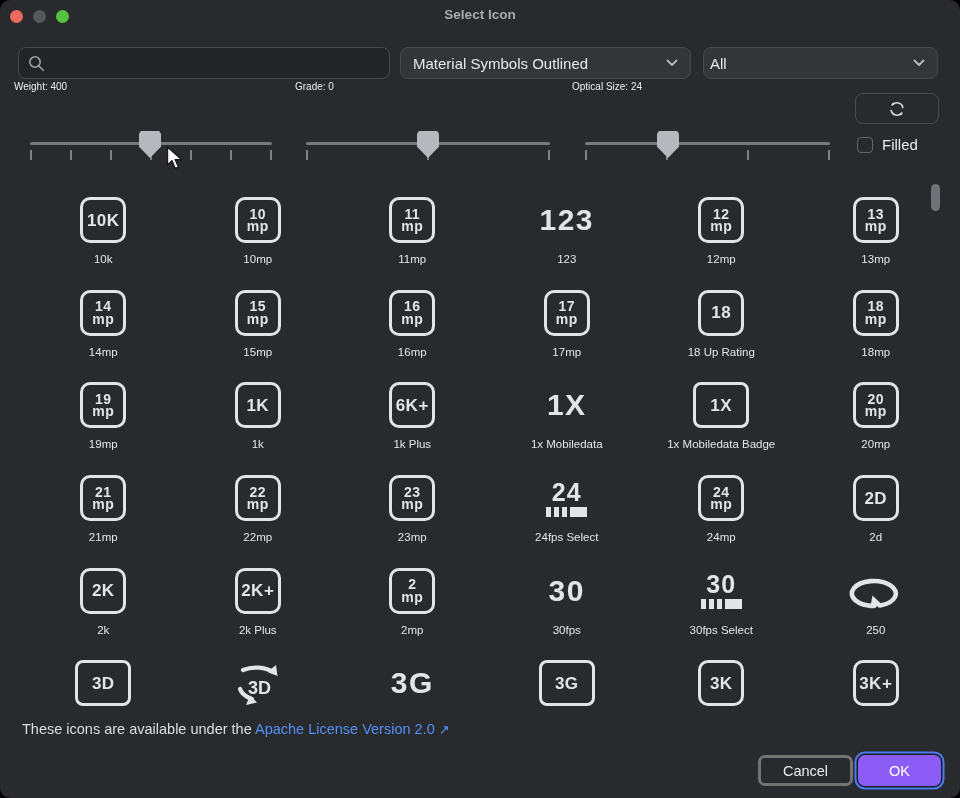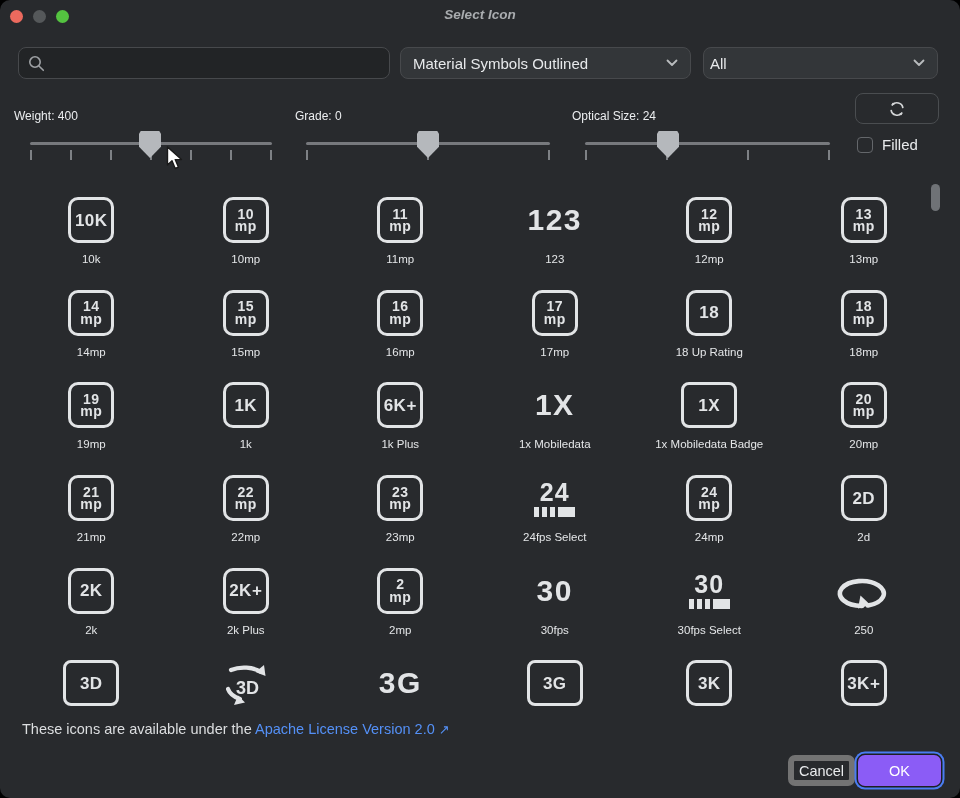--- a/index.html
+++ b/index.html
@@ -5,44 +5,44 @@
   html,body{margin:0;padding:0;background:#000;}
   body{width:960px;height:798px;font-family:"Liberation Sans",sans-serif;-webkit-font-smoothing:antialiased;}
   .window{position:relative;width:960px;height:798px;background:#282a2d;border-radius:10px;overflow:hidden;}
 
   
   .titlebar{position:absolute;top:0;left:0;width:100%;height:32px;}
   .tl{position:absolute;top:10px;width:13px;height:13px;border-radius:50%;}
   .tl.red{left:10px;background:#ec6a5e;}
   .tl.gray{left:33px;background:#55585a;}
   .tl.green{left:56px;background:#54c340;}
-  .wtitle{position:absolute;top:7px;left:0;width:100%;text-align:center;font-size:13.5px;font-weight:bold;color:#a9acaf;font-style:italic;}
+  .wtitle{position:absolute;top:7px;left:0;width:100%;text-align:center;font-size:13.5px;font-weight:bold;color:#a9acaf;}
 
   
   .search{position:absolute;left:18px;top:47px;width:372px;height:32px;background:#222426;border:1px solid #47494c;border-radius:8px;display:flex;align-items:center;box-sizing:border-box;padding:0 9px;}
   .search input{flex:1;background:transparent;border:none;outline:none;color:#e8eaec;font-size:15px;margin-left:7px;font-family:inherit;}
   .ddl{position:absolute;top:47px;height:32px;background:#333639;border:1px solid #47494c;border-radius:8px;display:flex;align-items:center;box-sizing:border-box;padding:0 12px;color:#e7e9eb;font-size:15px;cursor:default;}
   .ddl .lab{flex:1;white-space:nowrap;overflow:hidden;}
   .ddl1{left:400px;width:291px;}
   .ddl2{left:703px;width:235px;padding-left:6px;}
 
   
-  .ctl-label{position:absolute;top:109px;font-size:12px;color:#eceef0;}
+  .ctl-label{position:absolute;top:81px;font-size:10px;color:#eceef0;}
   .refresh-btn{position:absolute;left:855px;top:93px;width:84px;height:31px;border:1px solid #4a4d50;border-radius:8px;background:transparent;display:flex;align-items:center;justify-content:center;box-sizing:border-box;}
   .filled-row{position:absolute;left:857px;top:136px;display:flex;align-items:center;gap:9px;}
   .checkbox{width:16px;height:16px;border:1.5px solid #64676b;border-radius:4px;background:transparent;box-sizing:border-box;}
   .filled-row .cb-label{font-size:15px;color:#e9ebed;}
 
   .slider{position:absolute;top:130px;height:32px;}
   .slider .track{position:absolute;left:0;right:0;top:12px;height:3px;background:#77797d;border-radius:2px;}
   .slider .tick{position:absolute;top:20px;width:2px;height:10px;background:#7e8185;}
   .slider .thumb{position:absolute;top:1px;width:22px;height:27px;background:#b5b8bc;clip-path:polygon(8% 0,92% 0,100% 10%,100% 58%,50% 100%,0 58%,0 10%);}
 
   
-  .grid{position:absolute;left:14px;top:180px;width:928px;height:532px;overflow:hidden;display:grid;grid-template-columns:repeat(6,154.5px);grid-auto-rows:92.7px;}
+  .grid{position:absolute;left:26px;top:180px;width:928px;height:532px;overflow:hidden;display:grid;grid-template-columns:repeat(6,154.5px);grid-auto-rows:92.7px;}
   .cell{display:flex;flex-direction:column;align-items:center;padding-top:12px;box-sizing:border-box;}
   .glyph-wrap{height:56px;display:flex;align-items:center;justify-content:center;color:#e2e4e6;}
   .ilabel{margin-top:5px;font-size:11.5px;color:#e4e6e8;white-space:nowrap;}
 
   .boxed{border:3.5px solid #e2e4e6;border-radius:10px;width:46px;height:46px;box-sizing:border-box;display:flex;flex-direction:column;align-items:center;justify-content:center;font-weight:800;color:#e2e4e6;}
   .boxed span{display:block;font-size:17px;line-height:17px;letter-spacing:.5px;font-weight:800;}
   .boxed.two span{font-size:14px;line-height:12.5px;letter-spacing:.4px;}
   .boxed.wide{width:56px;border-radius:8px;}
   .plain{font-size:30px;font-weight:800;letter-spacing:1.5px;color:#e2e4e6;}
   .barsy{display:flex;flex-direction:column;align-items:center;}
@@ -51,21 +51,21 @@
   .barsy .bars i{display:block;width:5px;height:10px;background:#e2e4e6;}
   .barsy .bars b{display:block;width:17px;height:10px;background:#e2e4e6;}
 
   .scrollthumb{position:absolute;left:931px;top:184px;width:9px;height:27px;border-radius:4.5px;background:#6f7276;}
 
   
   .footer-note{position:absolute;left:22px;top:721px;font-size:14.5px;color:#dcdee0;}
   .footer-note .link{color:#5490f6;cursor:pointer;}
   .footer-note .ext{color:#5490f6;font-size:13px;margin-left:4px;}
   .btn{position:absolute;top:755px;height:31px;border-radius:7px;font-size:14.5px;font-family:inherit;display:flex;align-items:center;justify-content:center;box-sizing:border-box;}
-  .btn-cancel{left:788px;width:67px;background:transparent;border:6px solid #737373;color:#e9ebed;}
+  .btn-cancel{left:758px;width:95px;background:transparent;border:3px solid #737373;color:#e9ebed;}
   .btn-ok{left:858px;width:83px;background:#8b5cf6;border:none;color:#fff;box-shadow:0 0 0 1.5px #1d1f22,0 0 0 3.5px #4a7df2;}
 
   .cursor{position:absolute;left:166px;top:146px;pointer-events:none;}
 </style>
 </head>
 <body>
 
 <div class="window">
 
   <div class="titlebar">

